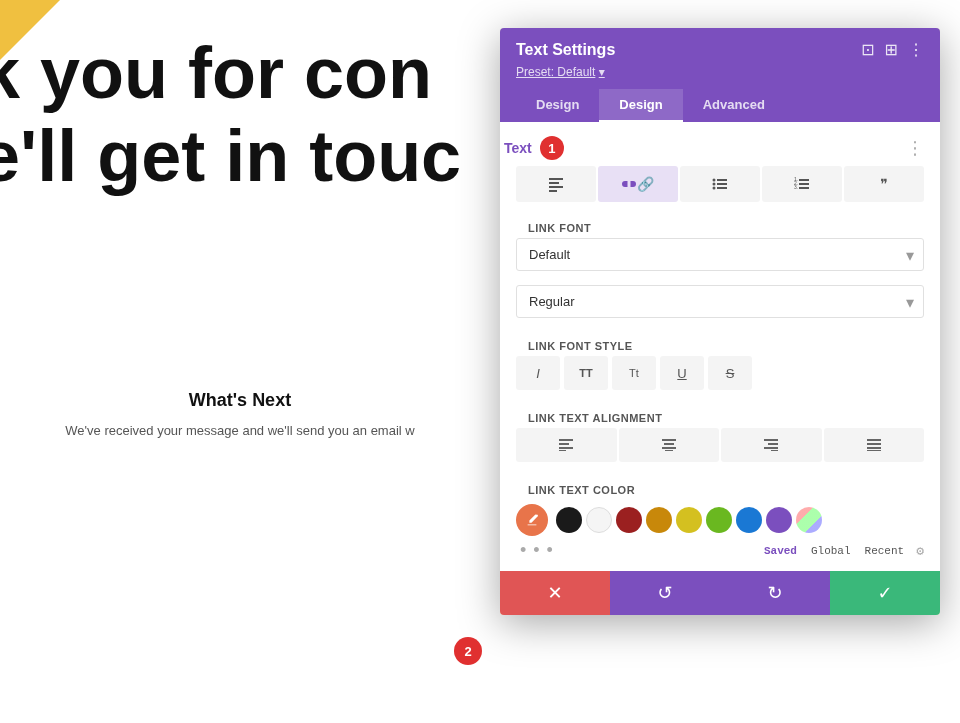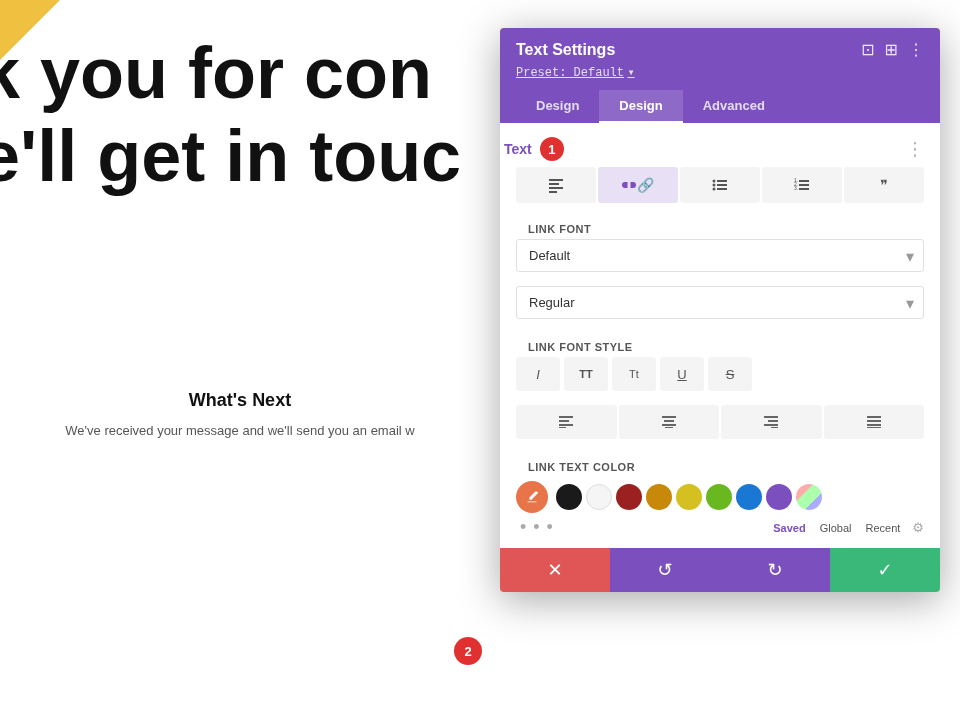--- a/index.html
+++ b/index.html
@@ -154,21 +154,20 @@
 
     .modal-preset {
       font-size: 12px;
       color: rgba(255,255,255,0.8);
       margin-bottom: 10px;
       cursor: pointer;
     }
 
     .modal-preset span {
       text-decoration: underline;
-      font-family: Liberation Mono, monospace;
     }
 
     
     .modal-tabs {
       display: flex;
       gap: 0;
     }
 
     .modal-tab {
       padding: 8px 20px;
@@ -563,20 +562,21 @@
       <button class="font-style-btn" style="font-size:11px;font-weight:700;">TT</button>
       <button class="font-style-btn" style="font-size:11px;">Tt</button>
       <button class="font-style-btn">
           <u>U</u>
         </button>
       <button class="font-style-btn">
           <s>S</s>
         </button>
     </div>
 
+    <div class="field-label">Link Text Alignment</div>
     <div class="align-row">
       <button class="align-btn">
         <svg width="14" height="12" viewBox="0 0 14 12" fill="#666">
             <rect x="0" y="0" width="14" height="2"></rect>
             <rect x="0" y="4" width="10" height="2"></rect>
             <rect x="0" y="8" width="14" height="2"></rect>
             <rect x="0" y="11" width="7" height="1"></rect>
           </svg>
       </button>
       <button class="align-btn">
@@ -620,21 +620,21 @@
       <div class="color-swatch" style="background:#c8880a;"></div>
       <div class="color-swatch" style="background:#d4c020;"></div>
       <div class="color-swatch" style="background:#6ab820;"></div>
       <div class="color-swatch" style="background:#1a78d4;"></div>
       <div class="color-swatch" style="background:#7b4fbe;"></div>
       <div class="color-palette-icon"></div>
     </div>
 
     <div style="display:flex;align-items:center;justify-content:space-between;padding: 0 16px 10px 16px;">
       <button class="more-dots-btn">• • •</button>
-      <div style="display:flex;align-items:center;gap:6px;">
+      <div style="display:flex;align-items:center;gap:6px;font-family:Liberation Mono, monospace;">
         <span class="saved-tab active">Saved</span>
         <span class="saved-tab">Global</span>
         <span class="saved-tab">Recent</span>
         <span class="saved-tab-settings">⚙</span>
       </div>
     </div>
   </div>
 
   <div class="modal-footer">
     <button class="footer-btn cancel">

